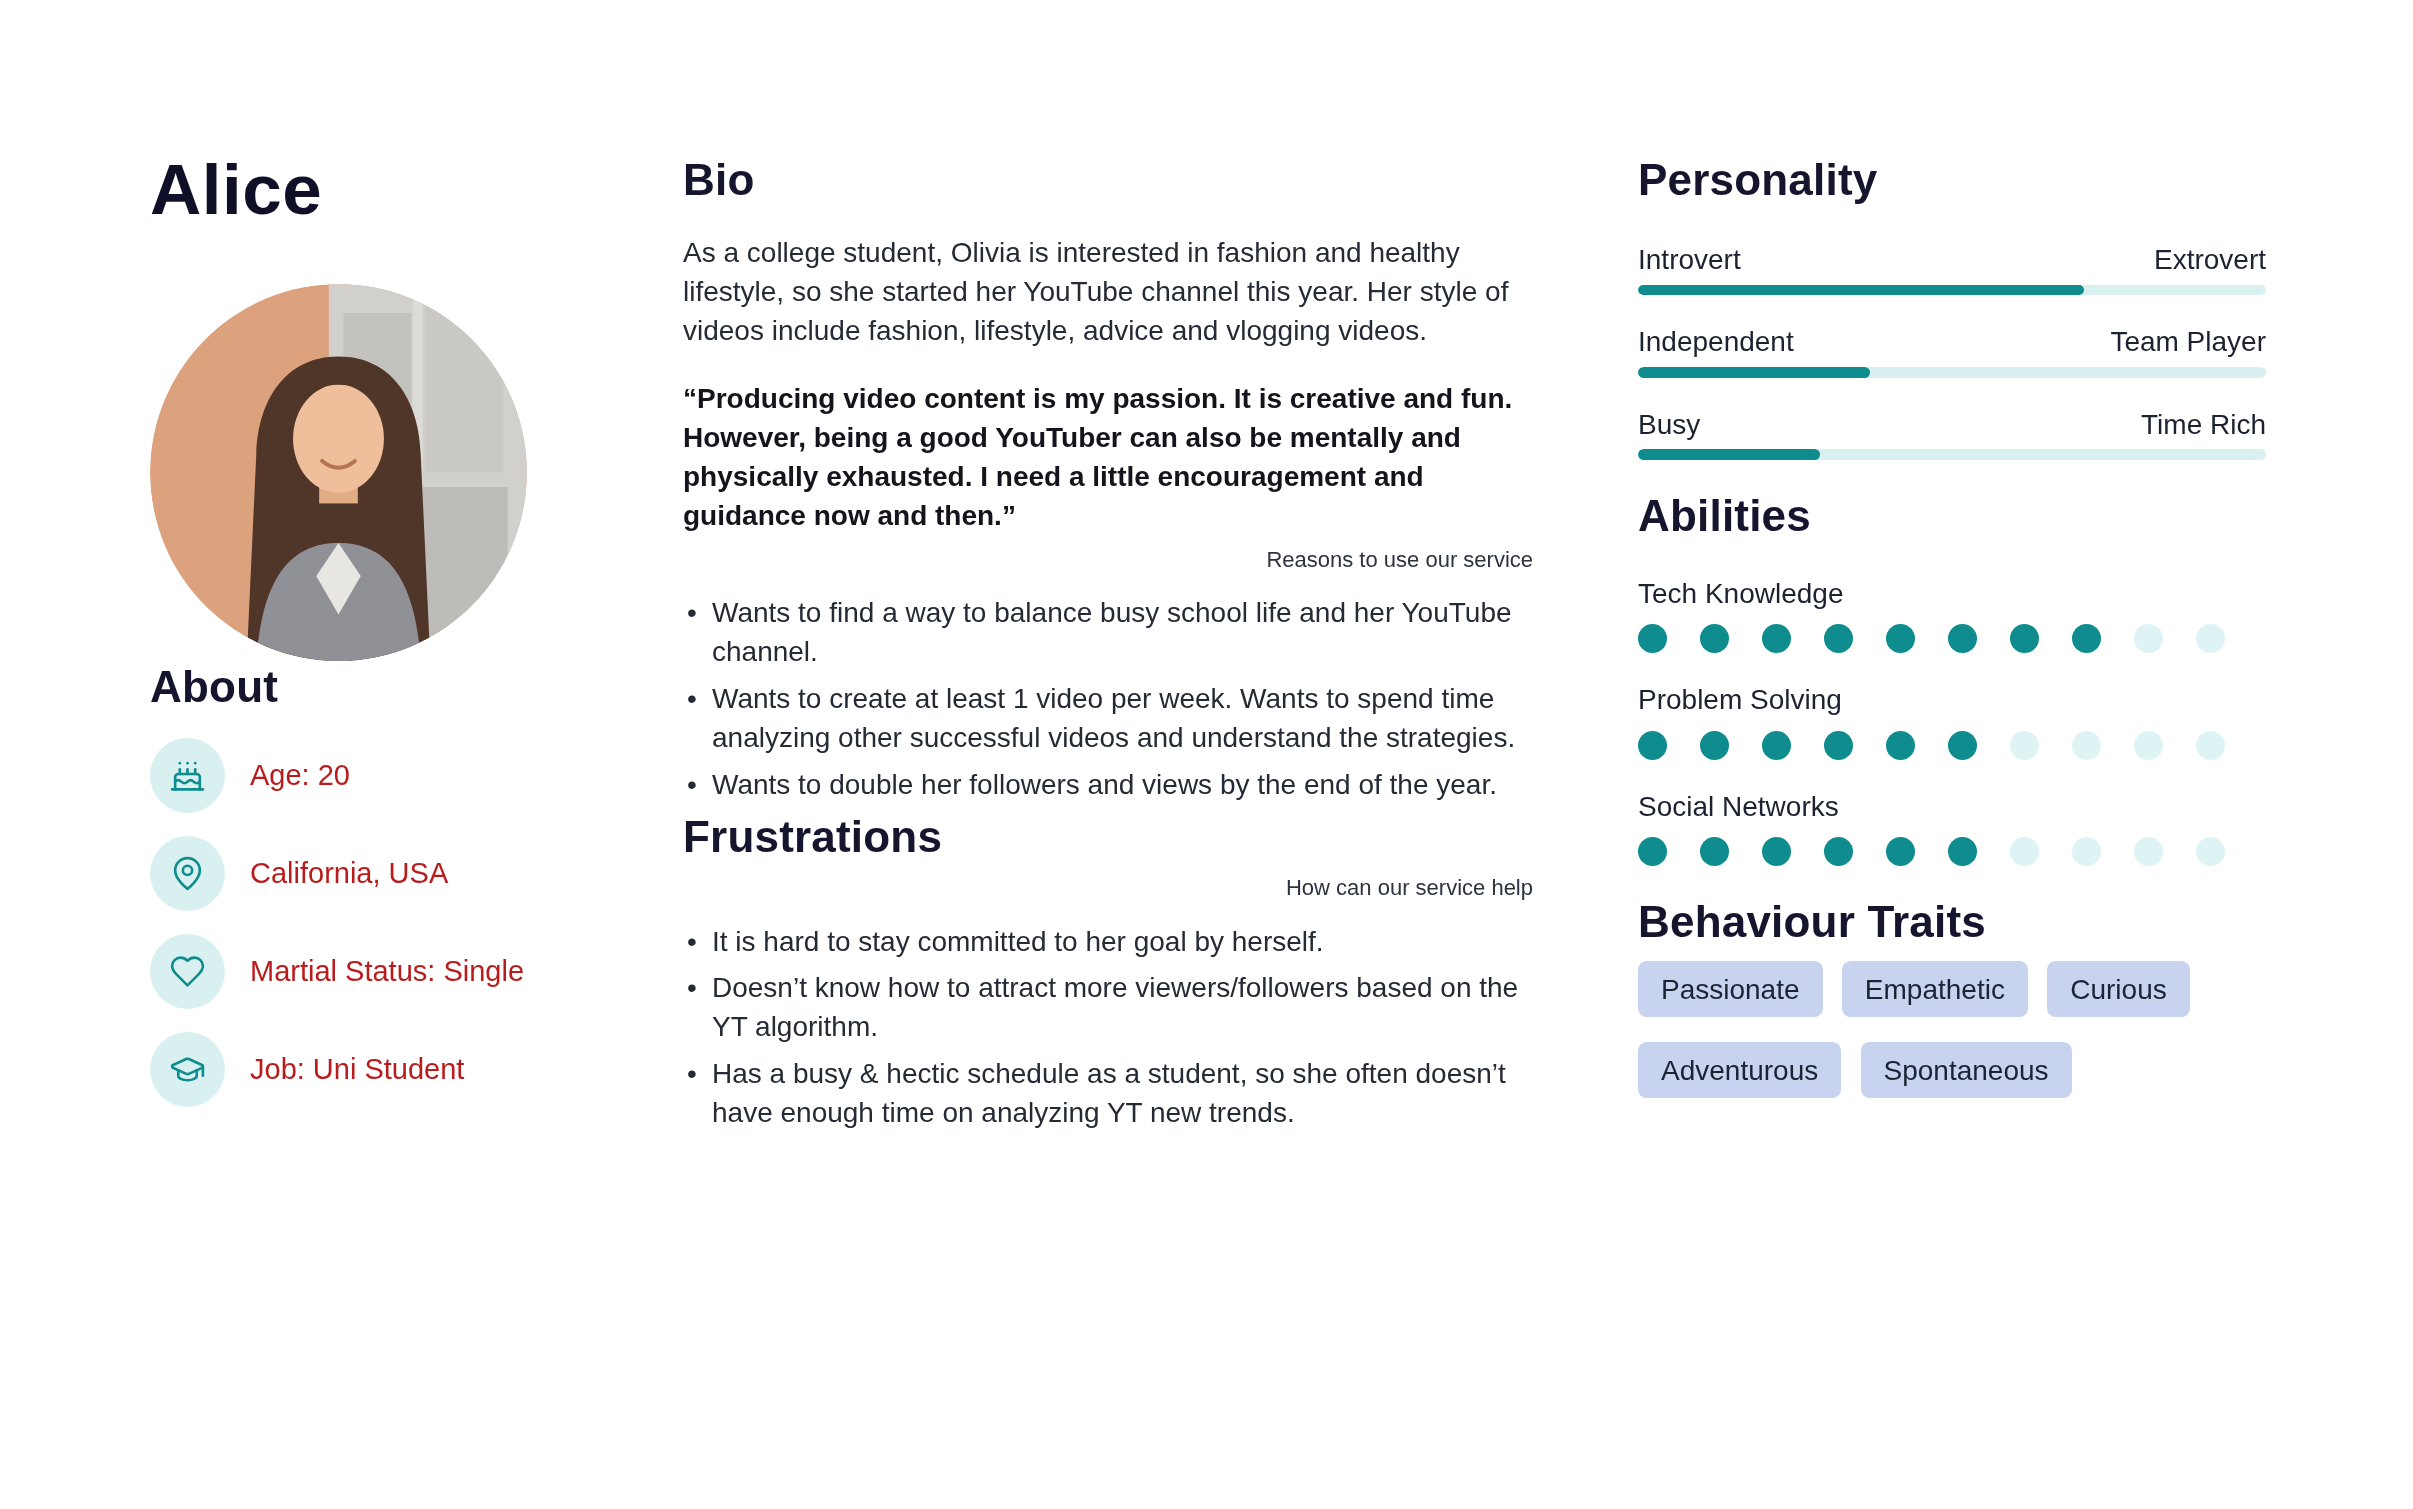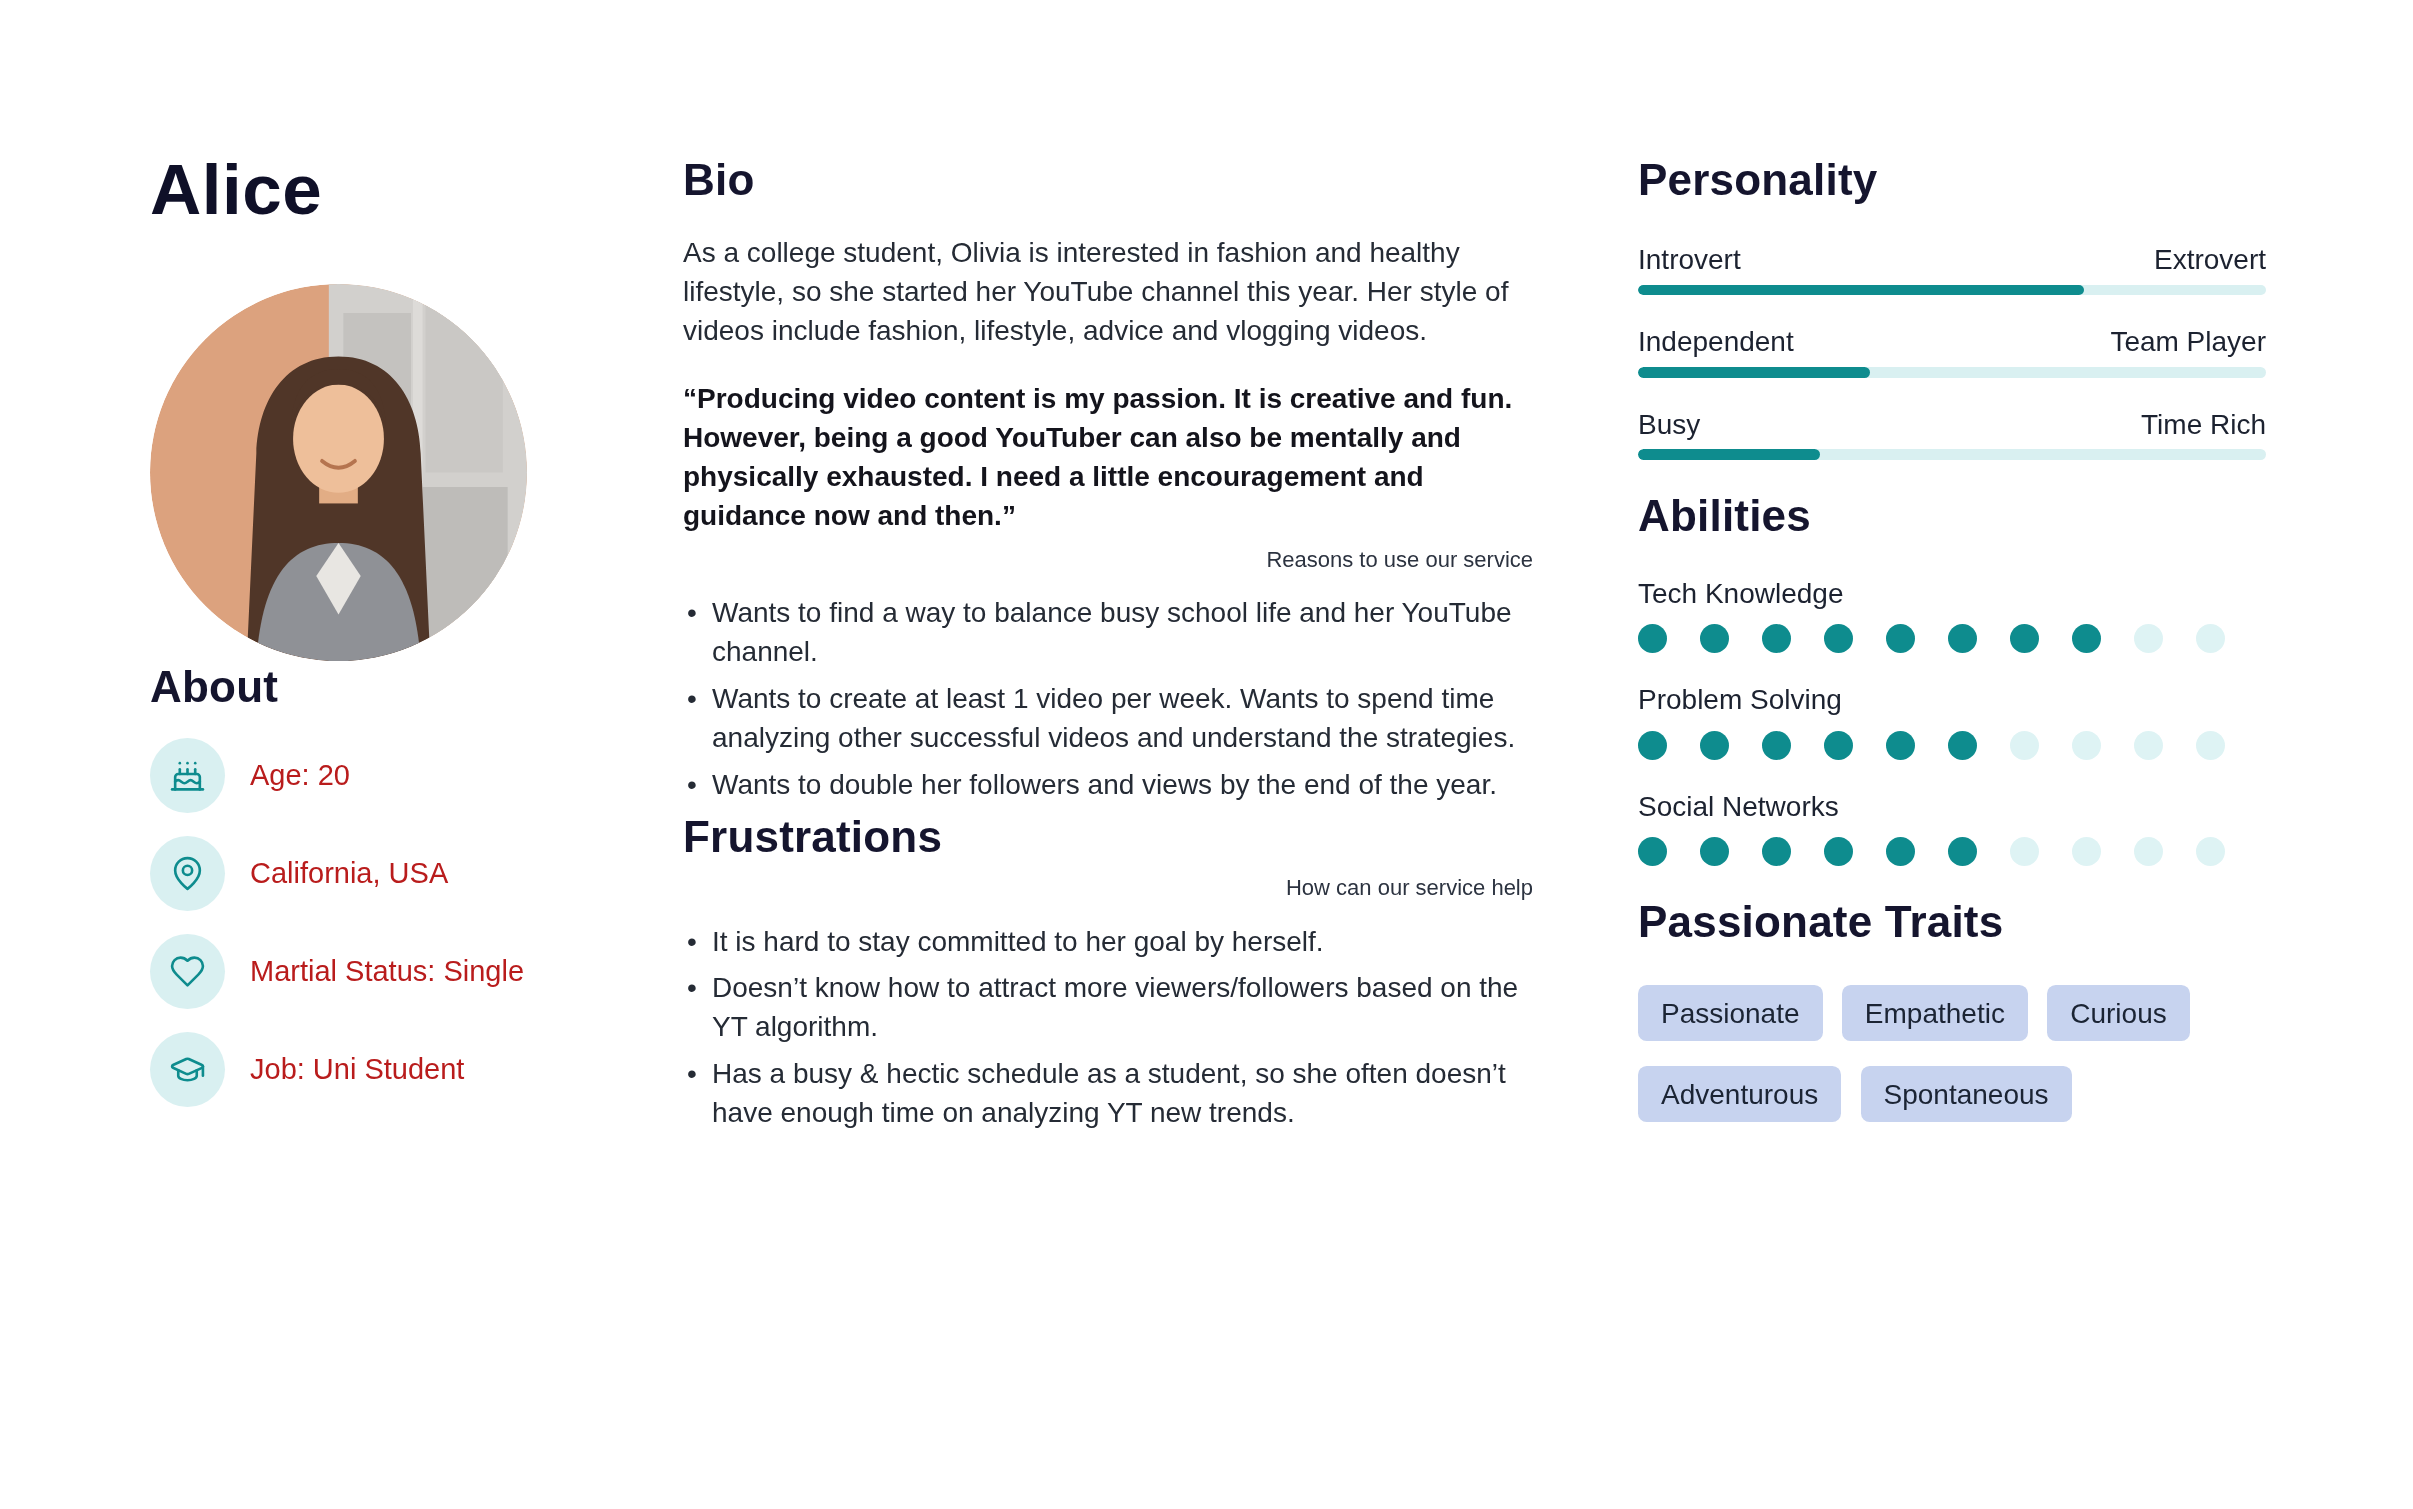--- a/index.html
+++ b/index.html
@@ -58,21 +58,21 @@
 
   .abilities-head{margin-top:30px;}
   .skills{margin-top:35px;}
   .skill{margin-bottom:30px;}
   .skill-label{font-size:28px;line-height:33px;color:#1c2230;}
   .dots{margin-top:14.5px;display:flex;gap:33px;}
   .dot{width:29px;height:29px;border-radius:50%;background:var(--dotEmpty,#def3f4);display:inline-block;}
   .dot.filled{background:var(--accent,#0e8c8e);}
 
   .behaviour-head{margin-top:40px;}
-  .chips{margin-top:37px;display:flex;flex-wrap:wrap;gap:25px 19.3px;max-width:628px;}
+  .chips{margin-top:13px;display:flex;flex-wrap:wrap;gap:25px 19.3px;max-width:628px;}
   .chip{
     display:inline-block;background:var(--chipBg,#c7d3ef);color:#1b2434;
     font-size:28px;line-height:29px;padding:13.5px 23px;border-radius:8.7px;
   }
 </style>
 </head>
 <body>
 
 <div class="page">
 
@@ -272,21 +272,21 @@
               <span class="dot"></span>
               <span class="dot"></span>
               <span class="dot"></span>
               <span class="dot"></span>
             </div>
           </div>
         </div>
     </section>
 
     <section>
-      <h2 class="sec behaviour-head">Passionate Traits</h2>
+      <h2 class="sec behaviour-head">Behaviour Traits</h2>
       <div class="chips">
 
       <span class="chip">Passionate</span>
           <span class="chip">Empathetic</span>
           <span class="chip">Curious</span>
           <span class="chip">Adventurous</span>
           <span class="chip">Spontaneous</span>
         </div>
     </section>
   </aside>

